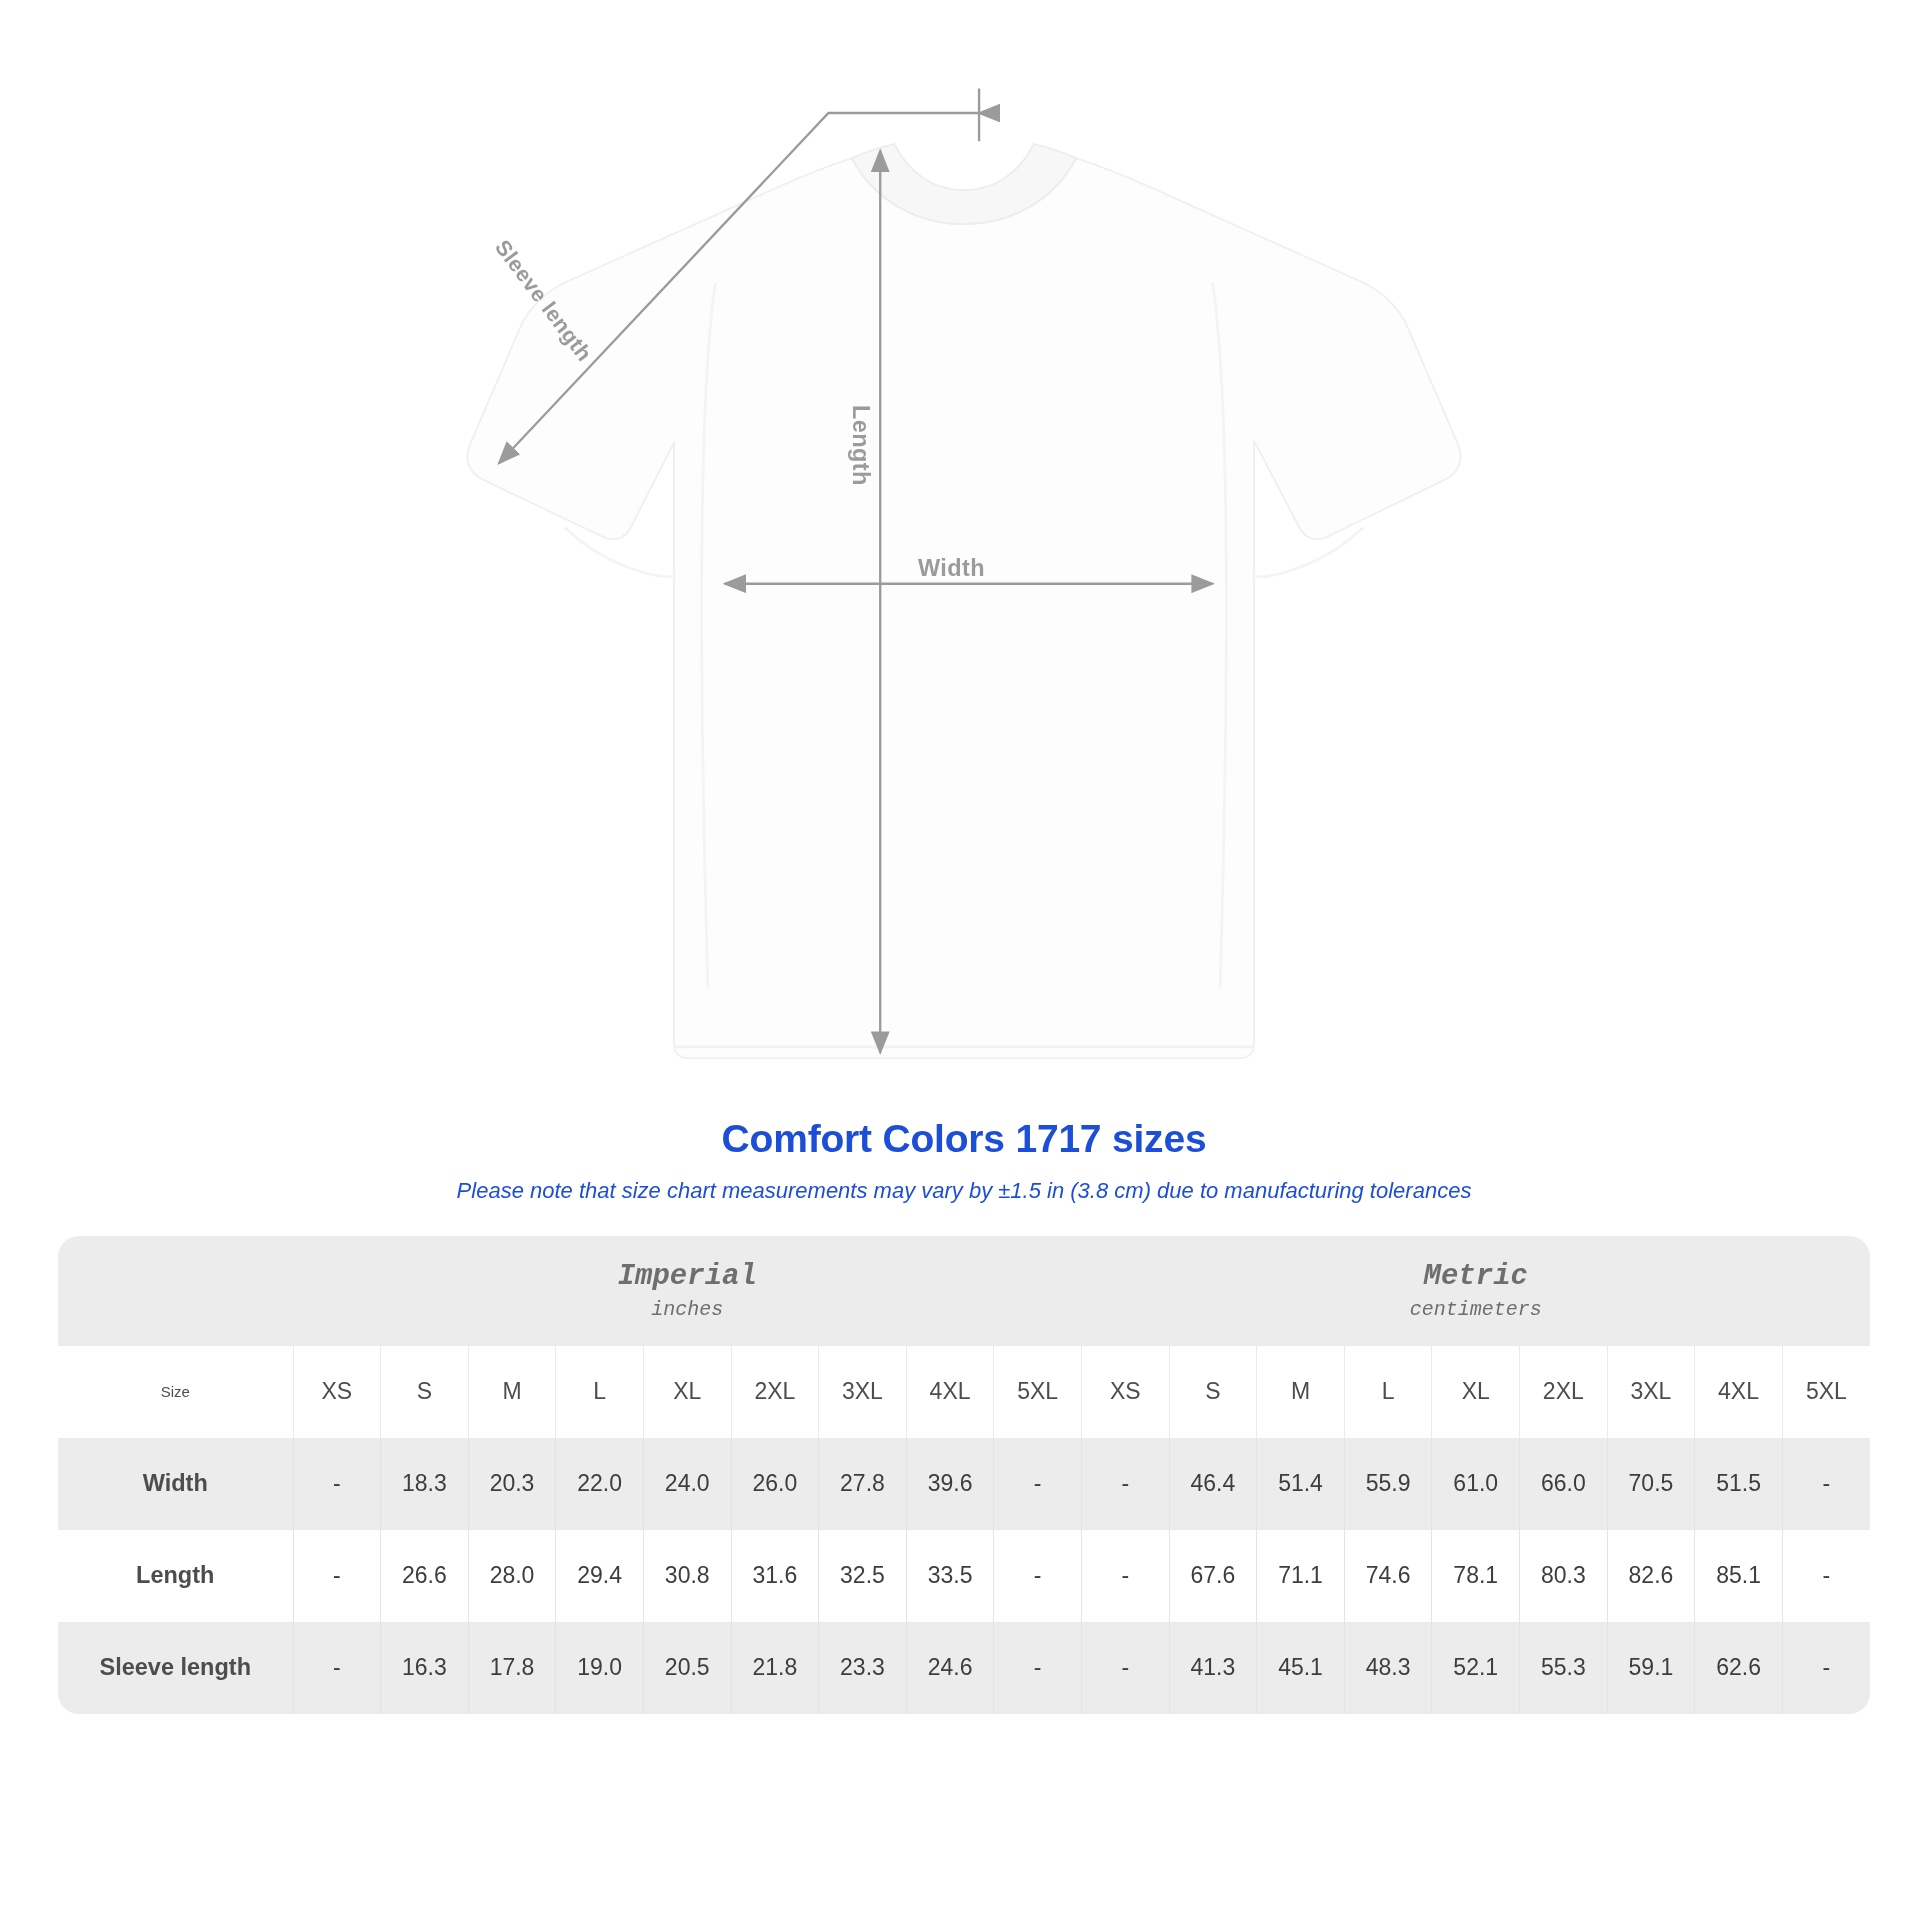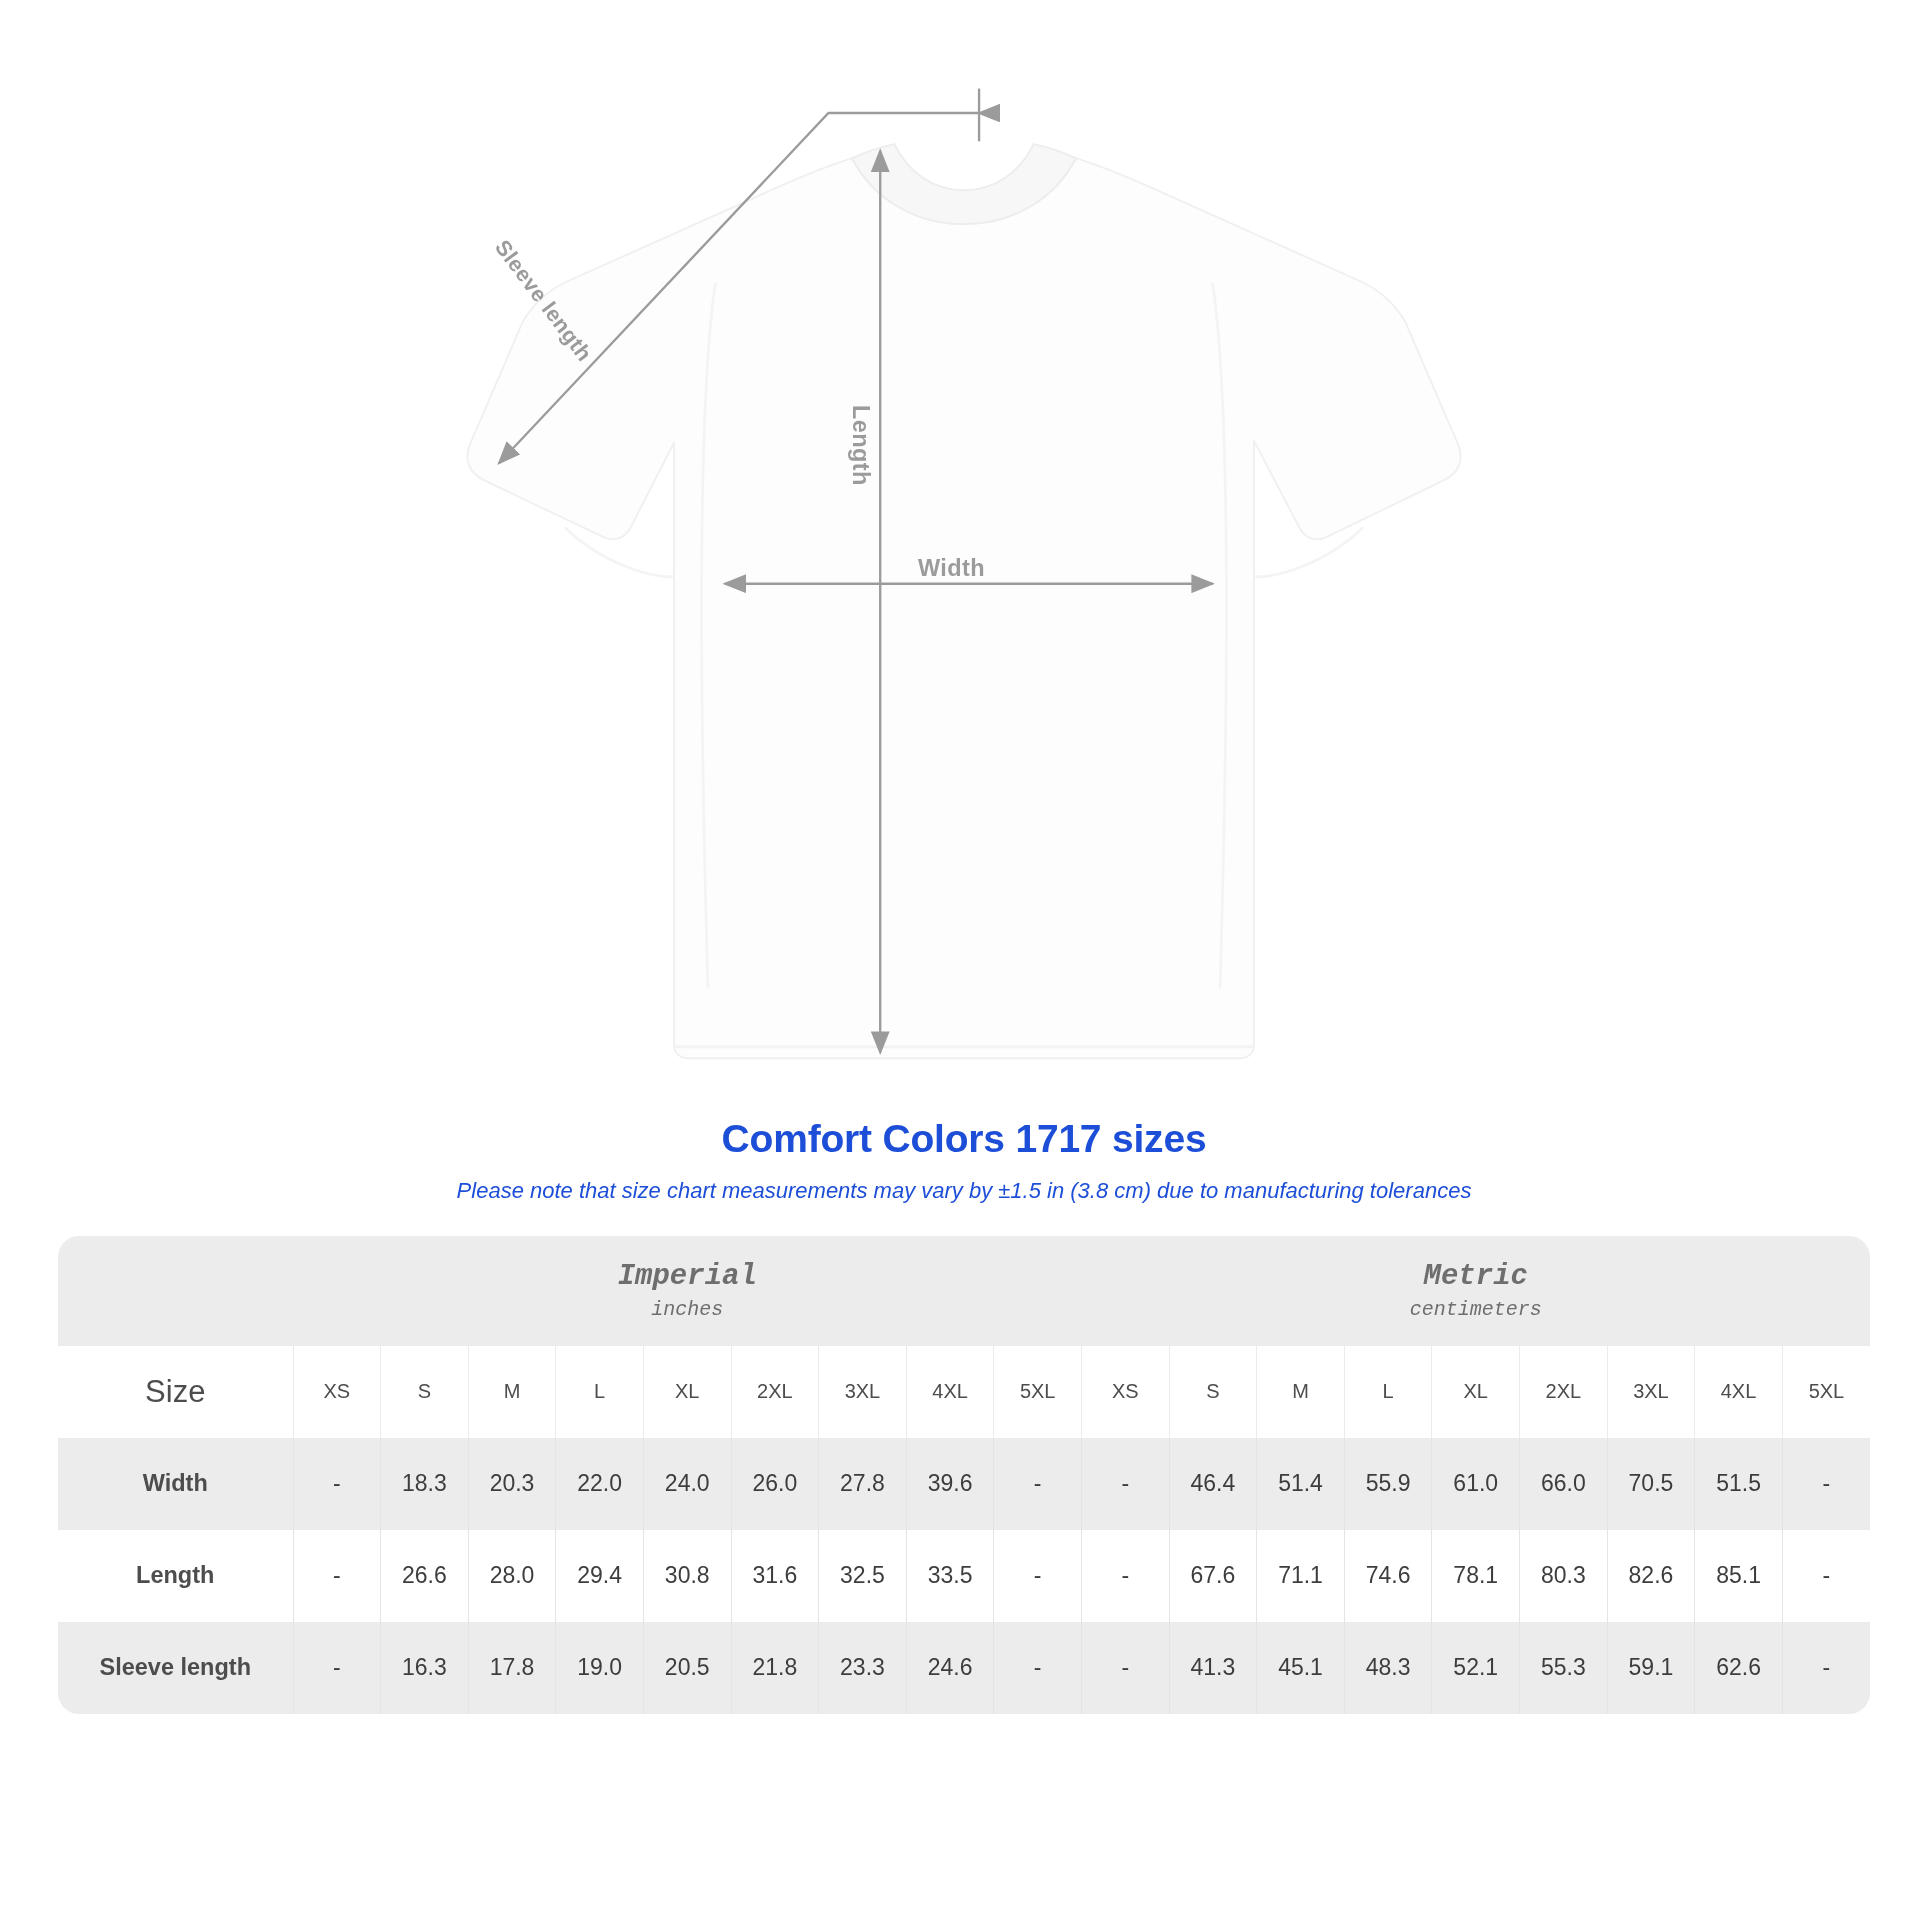--- a/index.html
+++ b/index.html
@@ -111,28 +111,28 @@
   .unit-cell .unit-sub {
     font-size: 20px;
     font-style: italic;
     color: #6e6e6e;
     margin-top: 5.6px;
   }
 
   .head-row td {
     background: #ffffff;
     height: 90px;
-    font-size: 20px;
+    font-size: 23px;
     font-weight: bold;
     color: #4d4d4d;
     border-right: 0.9px solid #ebebeb;
   }
   .head-row td:last-child { border-right: none; }
   .head-row td.rowhead {
-    font-size: 31px;
+    font-size: 15px;
   }
 
   .data-row td {
     height: 90px;
     font-size: 23px;
     color: #3d3d3d;
     border-right: 0.9px solid #e4e4e4;
   }
   .data-row td:last-child { border-right: none; }
   .data-row.shaded td { background: #ececec; }

